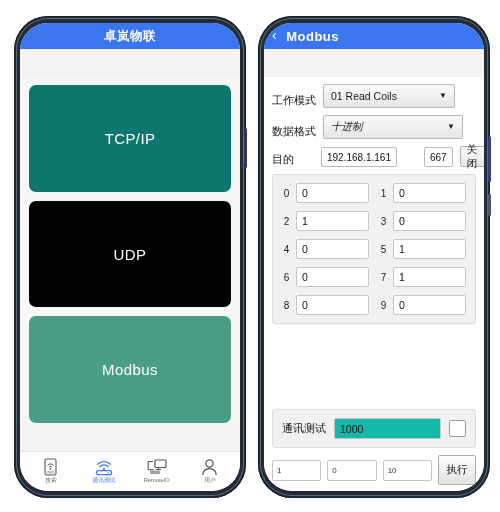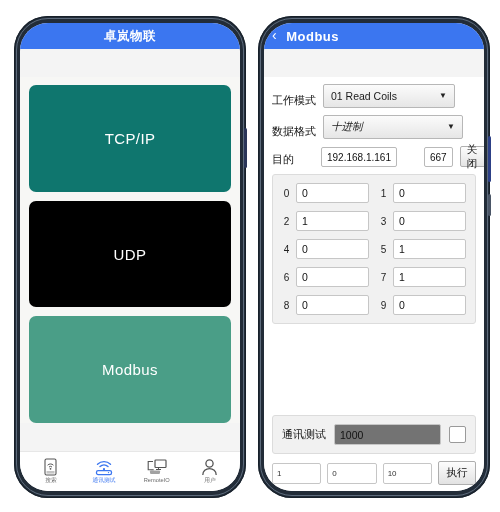--- a/index.html
+++ b/index.html
@@ -261,21 +261,21 @@
     border-radius: 3px;
     padding: 8px 9px;
     box-sizing: border-box;
     display: flex;
     align-items: center;
     gap: 8px;
   }
   .auto-input {
     flex: 1;
     border: 1px solid #c6c6c6;
-    background: #737373;
+    background: #14b8a6;
     border-radius: 2px;
     height: 21px;
     font-size: 10.5px;
     color: #111;
     padding: 0 5px;
     box-sizing: border-box;
     display: flex;
     align-items: center;
   }
   .checkbox {
@@ -302,21 +302,21 @@
     color: #333;
     padding: 0 4px;
     box-sizing: border-box;
     display: flex;
     align-items: center;
   }
   .exec-btn {
     background: linear-gradient(#fdfdfd, #e2e2e2);
     border: 1px solid #aeaeae;
     border-radius: 2px;
-    height: 24px;
+    height: 30px;
     width: 38px;
     font-size: 10.5px;
     color: #111;
     display: flex;
     align-items: center;
     justify-content: center;
     box-sizing: border-box;
   }
   .spacer { flex: 1; }
 </style>

